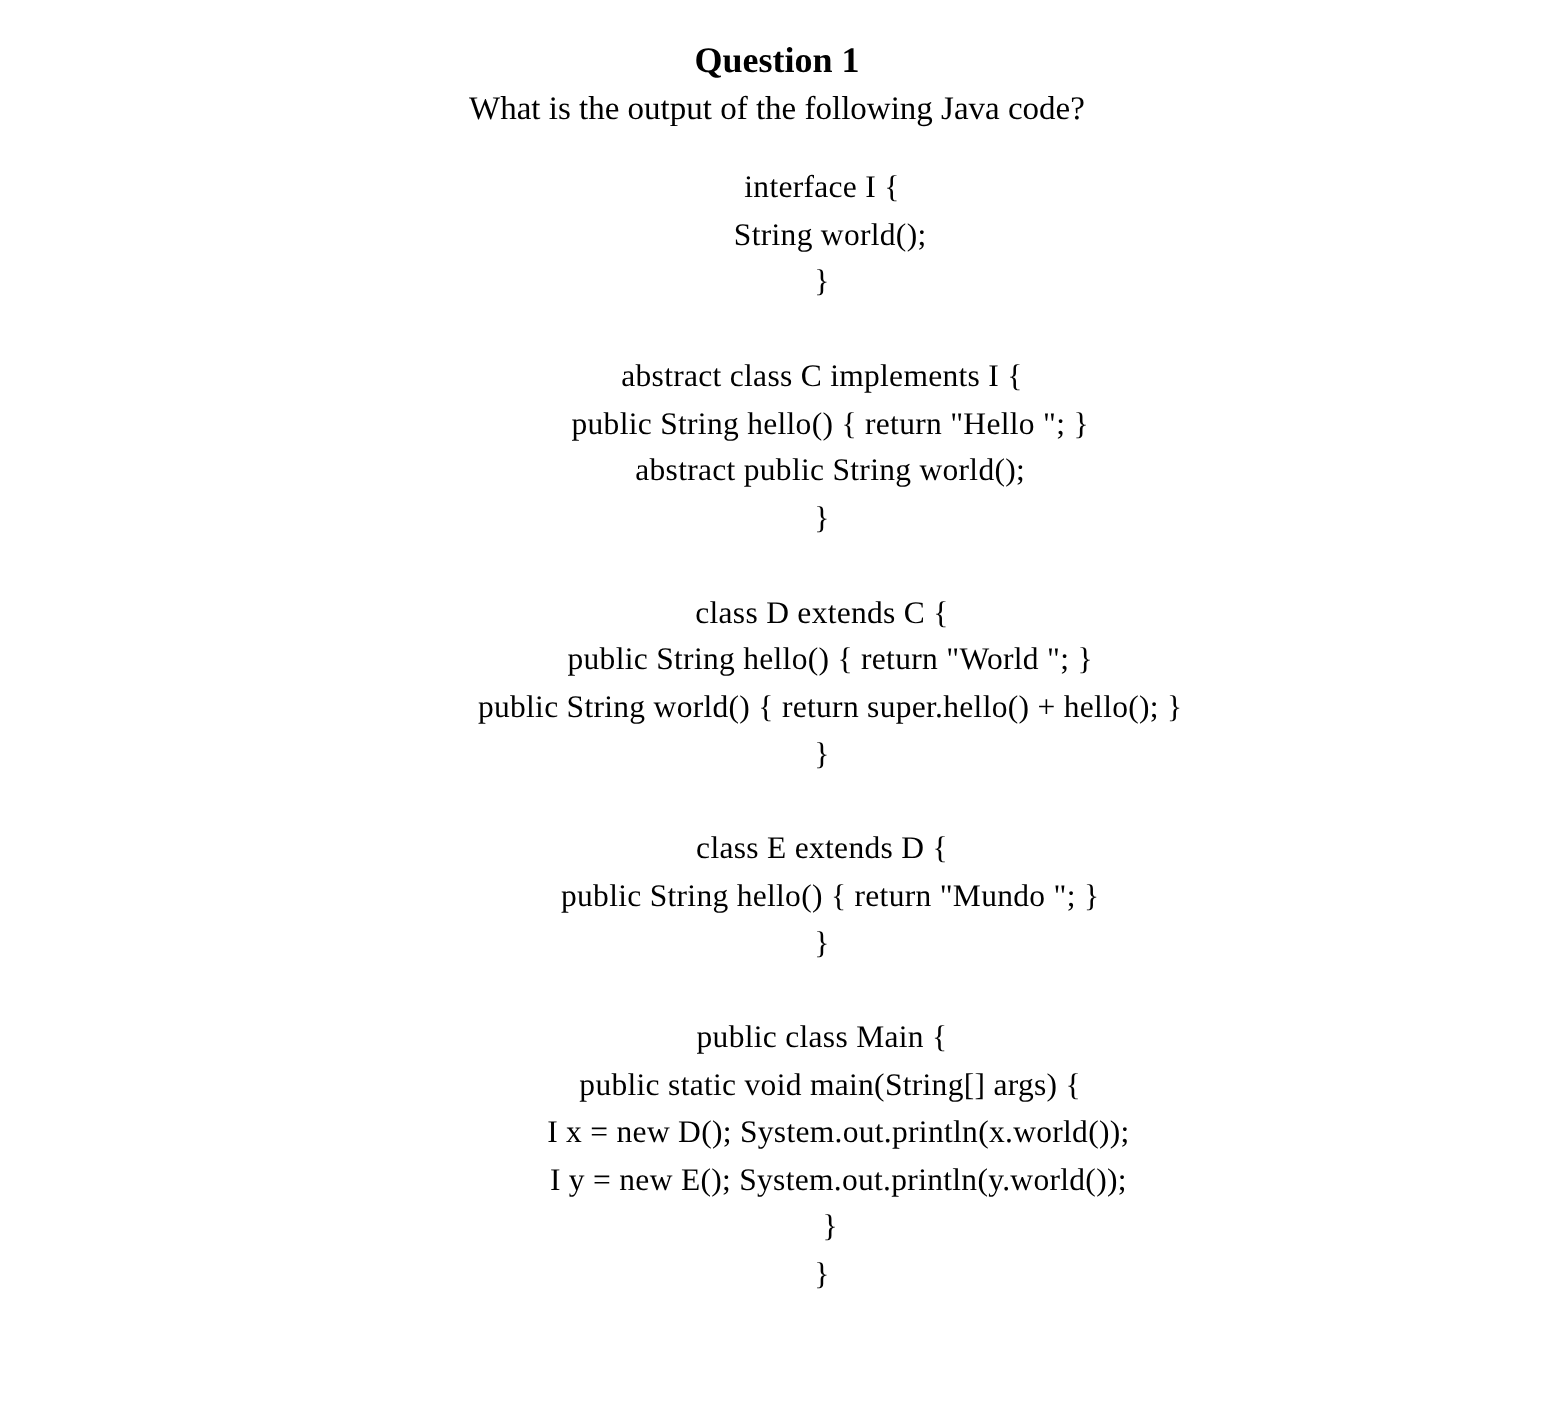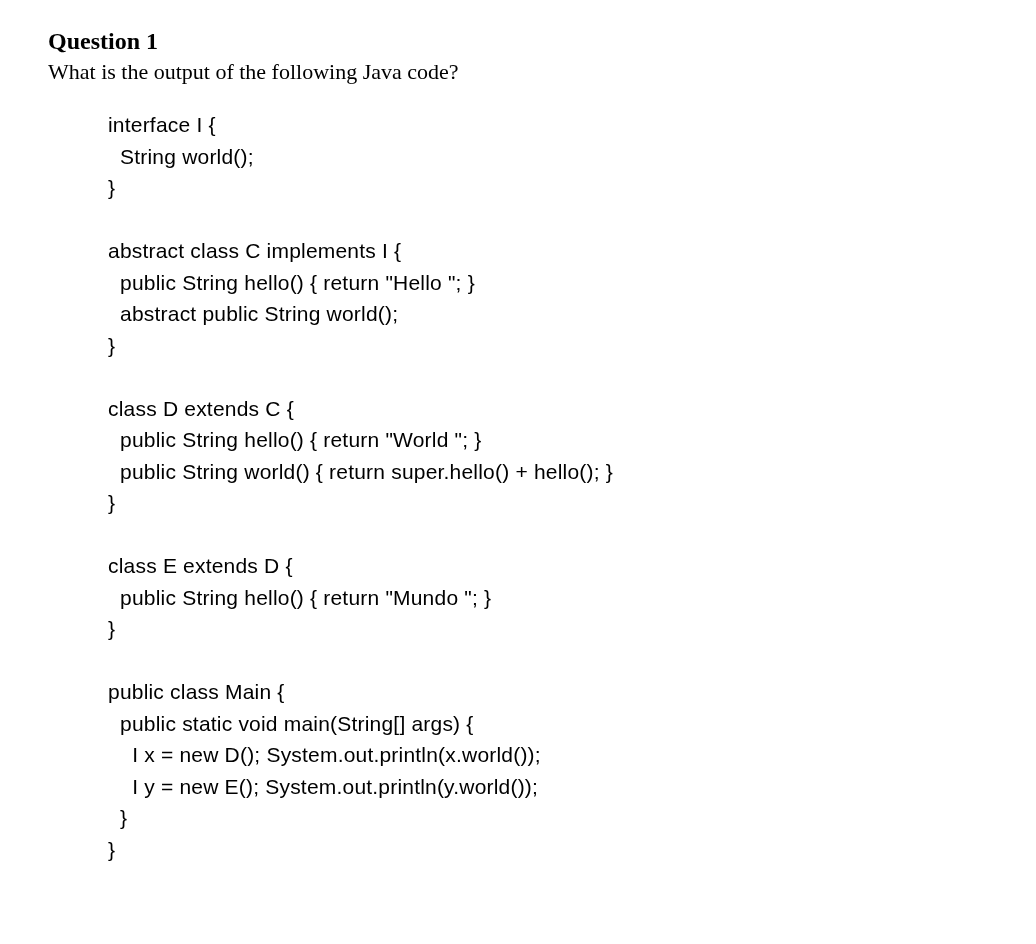--- a/index.html
+++ b/index.html
@@ -1,38 +1,39 @@
 <!DOCTYPE html>
 <html><head>
   <meta charset="utf-8">
   <style>
     * {
       margin: 0;
       padding: 0;
       box-sizing: border-box;
+      text-align: center;
     }
     body {
       background: #ffffff;
       font-family: Georgia, 'Times New Roman', Times, serif;
       padding: 28px 48px;
       width: 1036px;
       color: #000000;
     }
     .question-header {
       font-size: 24px;
       font-weight: bold;
       margin-bottom: 4px;
     }
     .question-text {
       font-size: 22px;
       font-weight: normal;
       margin-bottom: 24px;
     }
     .code-block {
-      font-family: Liberation Sans, sans-serif;
+      font-family: Liberation Serif, serif;
       font-size: 21px;
       line-height: 1.5;
       white-space: pre;
       margin-left: 60px;
       font-weight: 500;
       letter-spacing: 0.2px;
     }
   </style>
 </head>
 <body>

